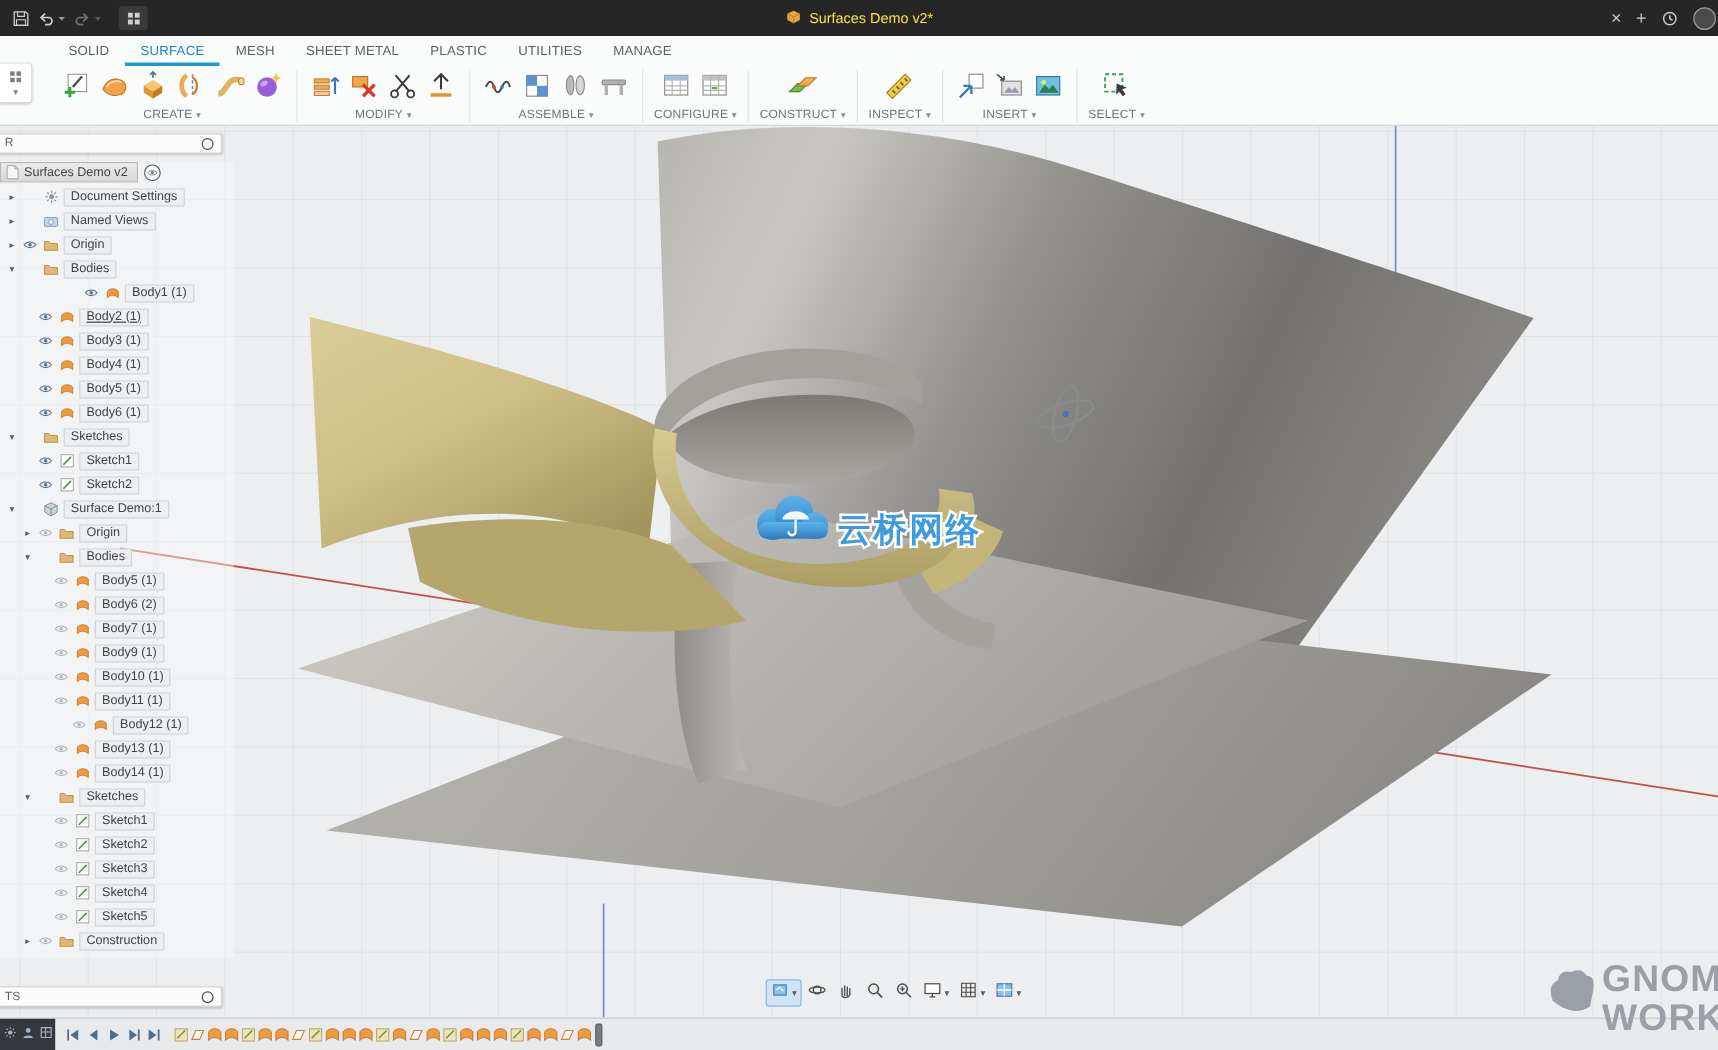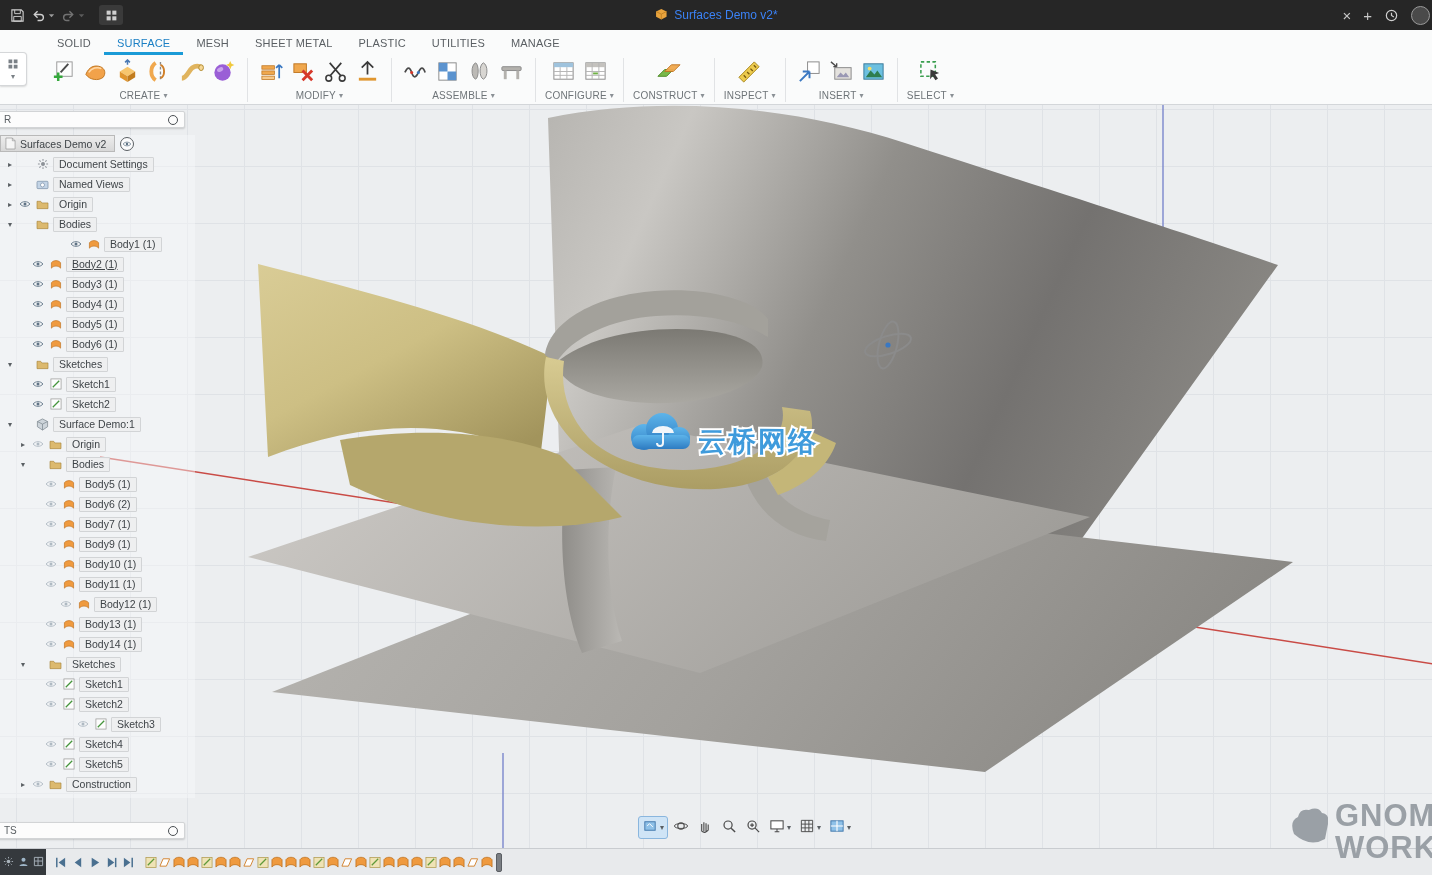--- a/index.html
+++ b/index.html
@@ -5,21 +5,21 @@
   *{margin:0;padding:0;box-sizing:border-box}
   html,body{width:1432px;height:875px;overflow:hidden}
   body{font-family:"Liberation Sans",sans-serif;background:#dfe1e4;position:relative;-webkit-font-smoothing:antialiased}
   #app{position:absolute;inset:0;width:1432px;height:875px;overflow:hidden;background:#eceef0}
 
   
   .titlebar{position:absolute;top:0;left:0;right:0;height:30px;background:#262626;display:flex;align-items:center;z-index:50}
   .tb-left{display:flex;align-items:center;gap:6px;padding-left:10px}
   .tb-btn{display:flex;align-items:center;gap:2px}
   .tb-home{width:24px;height:20px;background:#3a3a3a;border-radius:3px;display:flex;align-items:center;justify-content:center;margin-left:8px}
-  .tb-title{position:absolute;left:50%;transform:translateX(-50%);display:flex;align-items:center;gap:6px;color:#3b82f6;font-size:12px}
+  .tb-title{position:absolute;left:50%;transform:translateX(-50%);display:flex;align-items:center;gap:6px;color:#fde047;font-size:12px}
   .tb-right{margin-left:auto;display:flex;align-items:center;gap:12px;padding-right:2px;color:#c8c8c8}
   .tb-close,.tb-plus{font-size:15px;line-height:15px;cursor:default}
   .avatar{width:19px;height:19px;border-radius:50%;border:1.5px solid #9a9a9a;background:#4a4a4a}
   .dimmed{opacity:.45}
   span[data-icon] svg{display:block}
 
   
   .ws-box{position:absolute;top:52px;left:0;width:27px;height:34px;background:#fff;border:1px solid #d5d7d9;border-left:none;border-radius:0 4px 4px 0;box-shadow:0 1px 2px rgba(0,0,0,.14);display:flex;flex-direction:column;align-items:center;justify-content:center;gap:2px;z-index:40;color:#7a8086;font-size:8px}
 
   
@@ -894,21 +894,21 @@
             </svg>
           </span>
           <span class="t-icon">
             <svg viewBox="0 0 13 13" width="12" height="12">
               <rect x="1" y="1" width="11" height="11" fill="#fdfdfd" stroke="#9a9a9a" stroke-width=".8"></rect>
               <path d="M3 10 10 3" stroke="#45953c" stroke-width="1.4"></path>
             </svg>
           </span>
           <span class="chip">Sketch2</span>
         </div>
-        <div class="trow" style="padding-left: 31px; margin-left: 32px;">
+        <div class="trow" style="padding-left: 31px;">
           <span class="t-arrow"></span>
           <span class="t-eye dim">
             <svg viewBox="0 0 13 9" width="12" height="8">
               <path d="M1 4.5 C3.5 1 9.5 1 12 4.5 C9.5 8 3.5 8 1 4.5Z" fill="none" stroke="#5f7385" stroke-width="1"></path>
               <circle cx="6.5" cy="4.5" r="1.7" fill="#5f7385"></circle>
             </svg>
           </span>
           <span class="t-icon">
             <svg viewBox="0 0 13 13" width="12" height="12">
               <rect x="1" y="1" width="11" height="11" fill="#fdfdfd" stroke="#9a9a9a" stroke-width=".8"></rect>

